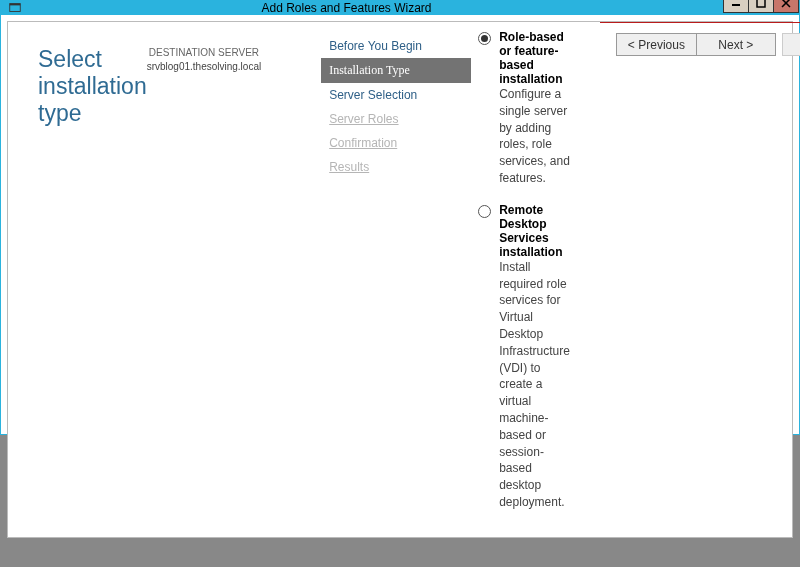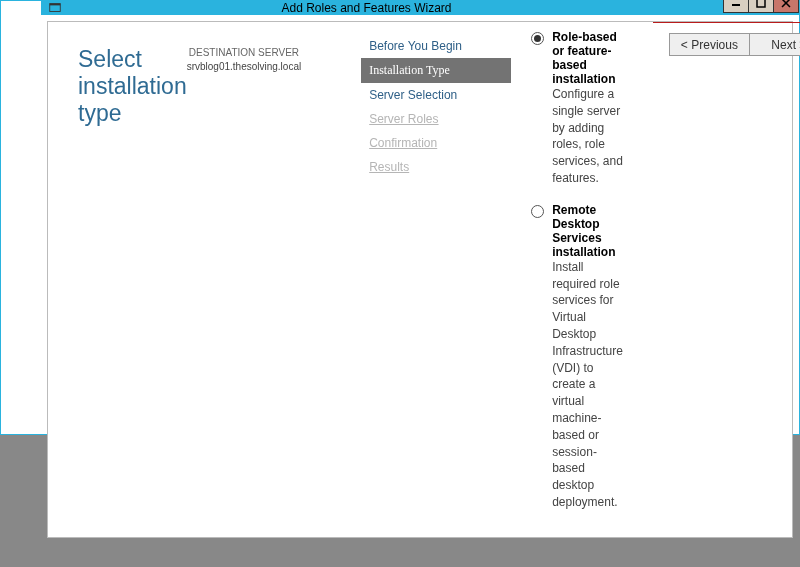--- a/index.html
+++ b/index.html
@@ -1,32 +1,32 @@
 <!DOCTYPE html>
 <html><head>
   <meta charset="utf-8">
   <style>
     * { margin: 0; padding: 0; box-sizing: border-box; font-family: "Segoe UI", Tahoma, sans-serif; }
     body { background: #888; width: 800px; height: 567px; overflow: hidden; }
-    .window { width: 800px; height: 435px; background: #fff; border: 1px solid #2ab3de; display: flex; flex-direction: column; padding-left: 40px; }
+    .window { width: 800px; height: 435px; background: #fff; border: 1px solid #2ab3de; display: flex; flex-direction: column; }
     .titlebar { height: 30px; background: #2ab3de; display: flex; align-items: center; color: #000; }
     .titlebar-icon { width: 28px; display: flex; align-items: center; justify-content: center; }
     .titlebar-icon svg { width: 14px; height: 14px; }
     .titlebar-title { flex: 1; text-align: center; font-size: 12px; margin-left: -60px; }
     .win-controls { display: flex; height: 20px; margin-top: -10px;}
     .win-btn { width: 26px; height: 20px; border: 1px solid #333; display: flex; align-items: center; justify-content: center; font-size: 11px; cursor: pointer; margin-left: -1px; }
     .win-min { background: #d9cfc1; }
     .win-max { background: #d9cfc1; }
     .win-close { background: #c8766a; }
     .inner { flex: 1; border: 1px solid #bbb; margin: 6px; display: flex; flex-direction: row; background: #fff; }
     .header-area { display: flex; padding: 24px 30px 8px 30px; }
     .page-title { color: #2f6b93; font-size: 23px; font-weight: 300; flex: 1; }
     .dest { text-align: center; font-size: 10px; color: #444; line-height: 1.4; }
     .dest-label { color: #666; }
-    .body-area { flex: 1; display: flex; padding: 8px 30px 10px 30px; gap: 20px; }
+    .body-area { flex: 1; display: flex; padding: 8px 30px 10px 30px; gap: 7px; }
     .sidebar { width: 150px; padding-top: 4px; }
     .side-item { font-size: 12px; padding: 5px 8px; color: #2e5f87; cursor: pointer; }
     .side-item.active { background: #737373; color: #fff; font-family: Liberation Serif, serif; }
     .side-item.disabled { color: #b5b5b5; cursor: default; text-decoration: underline; }
     .main { flex: 1; font-size: 12px; color: #333; }
     .intro { margin-bottom: 16px; line-height: 1.4; }
     .option { margin-bottom: 16px; display: flex; gap: 8px; }
     .radio { width: 13px; height: 13px; border: 1px solid #555; border-radius: 50%; margin-top: 2px; flex-shrink: 0; position: relative; background: #fff; }
     .radio.selected::after { content: ""; position: absolute; width: 7px; height: 7px; background: #333; border-radius: 50%; top: 2px; left: 2px; }
     .opt-body { flex: 1; }

